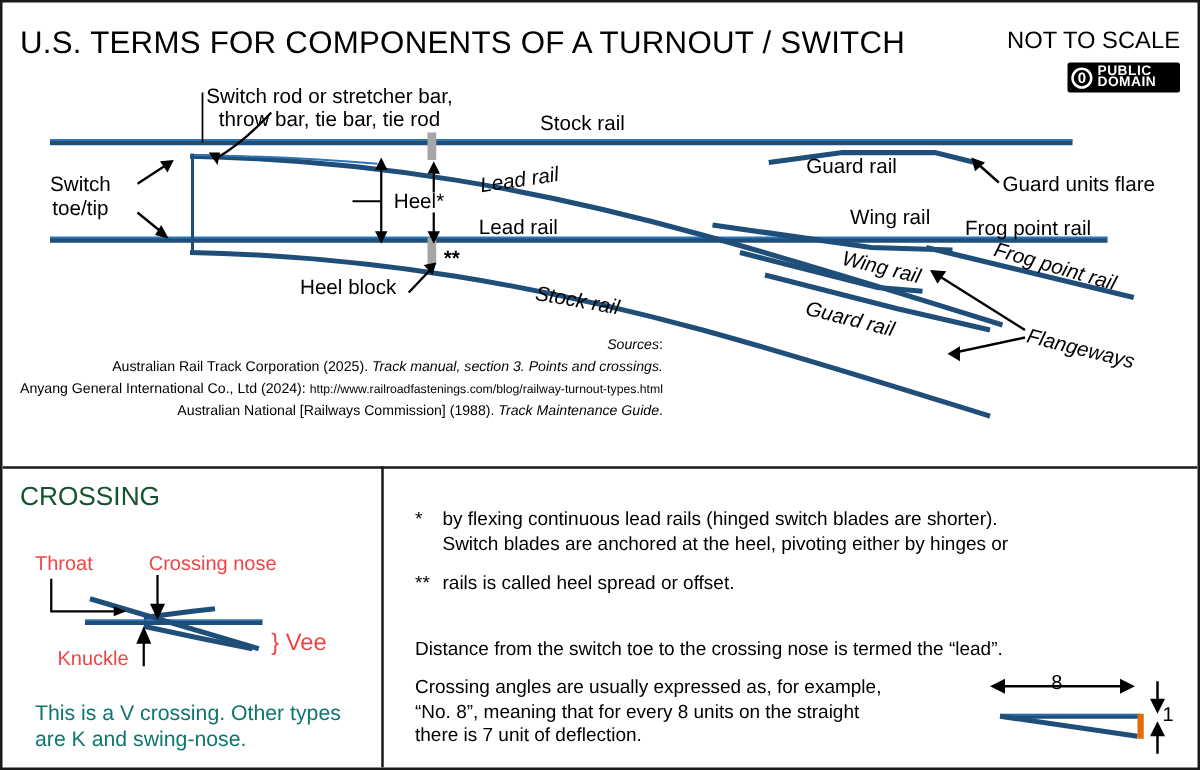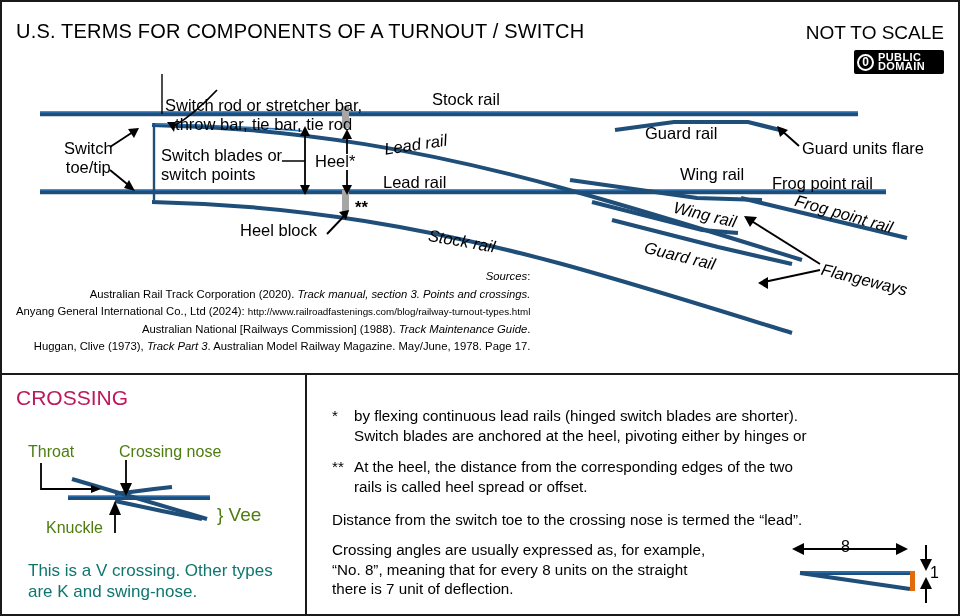--- a/index.html
+++ b/index.html
@@ -17,21 +17,21 @@
     background: #ffffff;
     border: 2px solid #1a1a1a;
     box-sizing: border-box;
     overflow: hidden;
   }
   .abs { position: absolute; }
 
   
   #title {
     left: 14px; top: 18px;
-    font-size: 20px;
+    font-size: 25px;
     letter-spacing: 0.2px;
     color: #000;
     white-space: nowrap;
   }
   #nts {
     right: 14px; top: 20px;
     font-size: 19px;
     color: #000;
     white-space: nowrap;
   }
@@ -102,25 +102,25 @@
   }
   #vr-bottom {
     left: 303px; top: 371px;
     width: 0; height: 241px;
     border-left: 2px solid #1a1a1a;
   }
 
   #crossing-title {
     left: 14px; top: 384px;
     font-size: 21px;
-    color: #be185d;
+    color: #14532d;
   }
   .clabel {
     font-size: 16px;
-    color: #4d7c0f;
+    color: #ef4444;
     white-space: nowrap;
   }
   #crossing-note {
     left: 26px; top: 558px;
     font-size: 17px;
     line-height: 21px;
     color: #0f766e;
   }
 
   
@@ -227,59 +227,54 @@
     </g>
 
     <g stroke="#000" stroke-width="1.9" fill="#000">
       <line x1="818" y1="262" x2="748" y2="218"></line>
       <path d="M742,214 L 748,225 L 755,215 Z" stroke="none"></path>
       <line x1="818" y1="268" x2="762" y2="280"></line>
       <path d="M756,281 L 766,287 L 766,275 Z" stroke="none"></path>
     </g>
   </svg>
 
-  <div class="abs dlabel center" style="left:163px; top:66px;margin-top:28px;">
+  <div class="abs dlabel center" style="left:163px; top:66px;">
     <div>Switch rod or stretcher bar,</div>
     <div>throw bar, tie bar, tie rod</div>
   </div>
   <div class="abs dlabel" style="left:430px; top:88px;">Stock rail</div>
 
-  <div class="abs dlabel center" style="left:38px; top:137px;margin-left:24px;">
+  <div class="abs dlabel center" style="left:38px; top:137px;">
     <div>Switch</div>
     <div>toe/tip</div>
   </div>
 
-  <div class="abs dlabel" style="left:159px; top:144px;">
-    <div>Switch blades or</div>
-    <div>switch points</div>
-  </div>
 
   <div class="abs dlabel" style="left:313px; top:150px;">Heel*</div>
   <div class="abs dlabel" style="left:353px; top:196px; font-weight:bold;">**</div>
   <div class="abs dlabel" style="left:238px; top:219px;">Heel block</div>
 
   <div class="abs dlabel rot-a" style="left:381px; top:138px; font-style:italic;">Lead rail</div>
   <div class="abs dlabel" style="left:381px; top:171px;">Lead rail</div>
   <div class="abs dlabel rot-b" style="left:428px; top:224px; font-style:italic;">Stock rail</div>
 
   <div class="abs dlabel" style="left:643px; top:122px;">Guard rail</div>
   <div class="abs dlabel" style="left:800px; top:137px;">Guard units flare</div>
   <div class="abs dlabel" style="left:678px; top:163px;">Wing rail</div>
   <div class="abs dlabel" style="left:770px; top:172px;">Frog point rail</div>
   <div class="abs dlabel rot-c" style="left:674px; top:196px; font-style:italic;">Wing rail</div>
   <div class="abs dlabel rot-d" style="left:796px; top:189px; font-style:italic;">Frog point rail</div>
   <div class="abs dlabel rot-e" style="left:645px; top:236px; font-style:italic;">Guard rail</div>
   <div class="abs dlabel rot-e" style="left:822px; top:258px; font-style:italic;">Flangeways</div>
 
   <div class="abs" id="sources">
     <div class="row"><span class="it">Sources</span>:</div>
-    <div class="row"><span>Australian Rail Track Corporation (2020). </span><span class="it">Track manual, section 3. Points and crossings.</span><span></span></div>
+    <div class="row"><span>Australian Rail Track Corporation (2025). </span><span class="it">Track manual, section 3. Points and crossings.</span><span></span></div>
     <div class="row"><span>Anyang General International Co., Ltd (2024): </span><span class="url">http://www.railroadfastenings.com/blog/railway-turnout-types.html</span></div>
     <div class="row"><span>Australian National [Railways Commission] (1988). </span><span class="it">Track Maintenance Guide</span><span>.</span></div>
-    <div class="row"><span>Huggan, Clive (1973), </span><span class="it">Track Part 3</span><span>. Australian Model Railway Magazine. May/June, 1978. Page 17.</span></div>
   </div>
 
   <div class="abs" id="hr-main"></div>
   <div class="abs" id="vr-bottom"></div>
 
   <div class="abs" id="crossing-title">CROSSING</div>
 
   <svg class="abs" style="left:0px; top:371px;" width="303" height="241">
 
     <line x1="66" y1="125" x2="208" y2="125" stroke="#1F4E79" stroke-width="4"></line>
@@ -321,21 +316,20 @@
     <span class="mk">*</span>
     <div class="bd">
       <div>by flexing continuous lead rails (hinged switch blades are shorter).</div>
       <div>Switch blades are anchored at the heel, pivoting either by hinges or</div>
     </div>
   </div>
 
   <div class="note" style="left:330px; top:455px; width:580px;">
     <span class="mk">**</span>
     <div class="bd">
-      <div>At the heel, the distance from the corresponding edges of the two</div>
       <div>rails is called heel spread or offset.</div>
     </div>
   </div>
 
   <div class="note" style="left:330px; top:508px; width:600px;">
     <div>
       <div>Distance from the switch toe to the crossing nose is termed the “lead”.</div>
     </div>
   </div>
 

